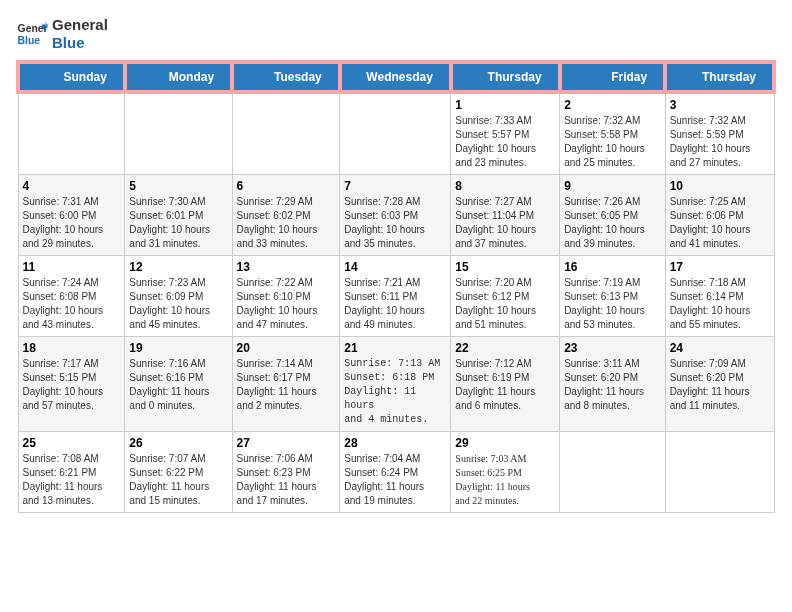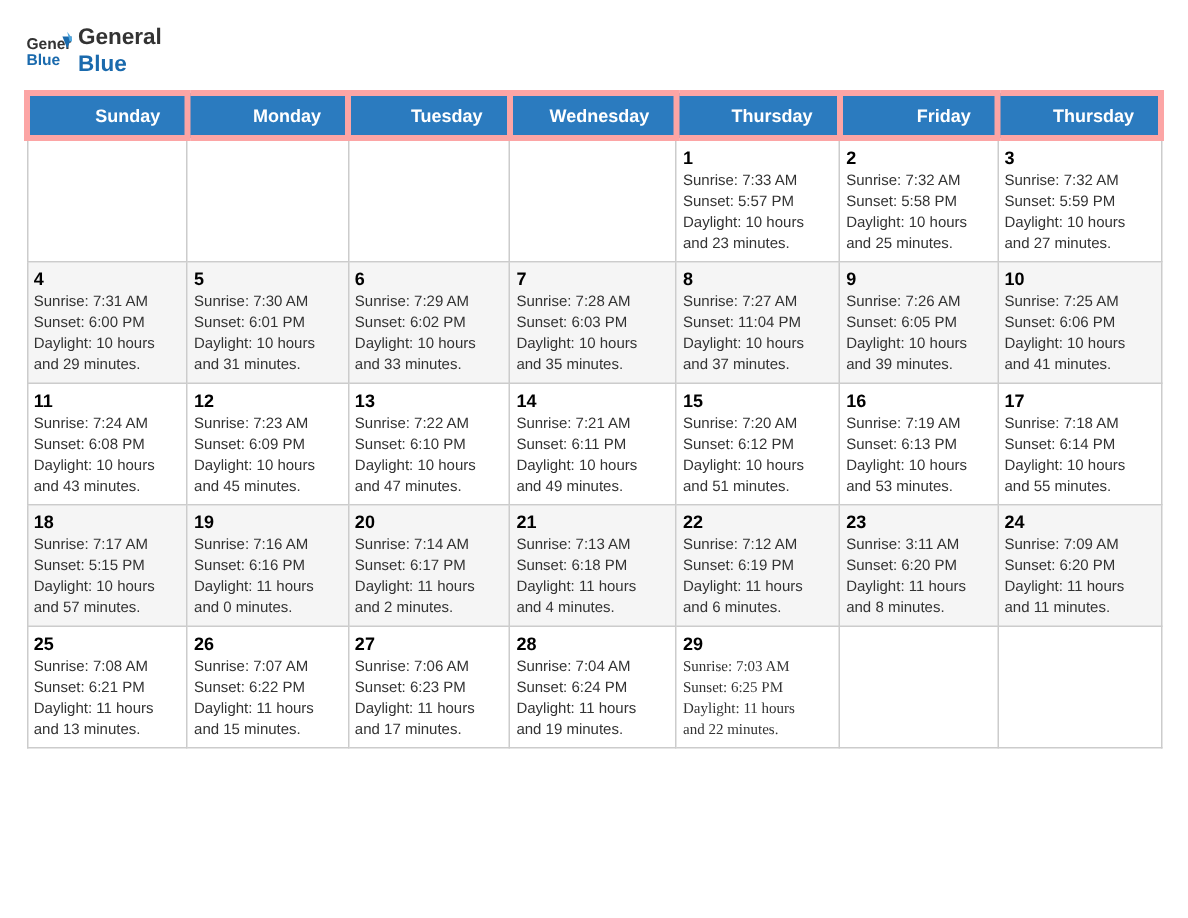--- a/index.html
+++ b/index.html
@@ -253,21 +253,21 @@
         </td>
         <td>
           <span class="day-number">20</span>
           <div class="day-info" style="white-space: pre-line;">Sunrise: 7:14 AM
 Sunset: 6:17 PM
 Daylight: 11 hours
 and 2 minutes.</div>
         </td>
         <td>
           <span class="day-number">21</span>
-          <div class="day-info" style="white-space: pre-line;">Sunrise: 7:13 AM
+          <div class="day-info" style="white-space: pre-line; font-family: Liberation Mono, monospace;">Sunrise: 7:13 AM
 Sunset: 6:18 PM
 Daylight: 11 hours
 and 4 minutes.</div>
         </td>
         <td>
           <span class="day-number">22</span>
           <div class="day-info" style="white-space: pre-line;">Sunrise: 7:12 AM
 Sunset: 6:19 PM
 Daylight: 11 hours
 and 6 minutes.</div>

